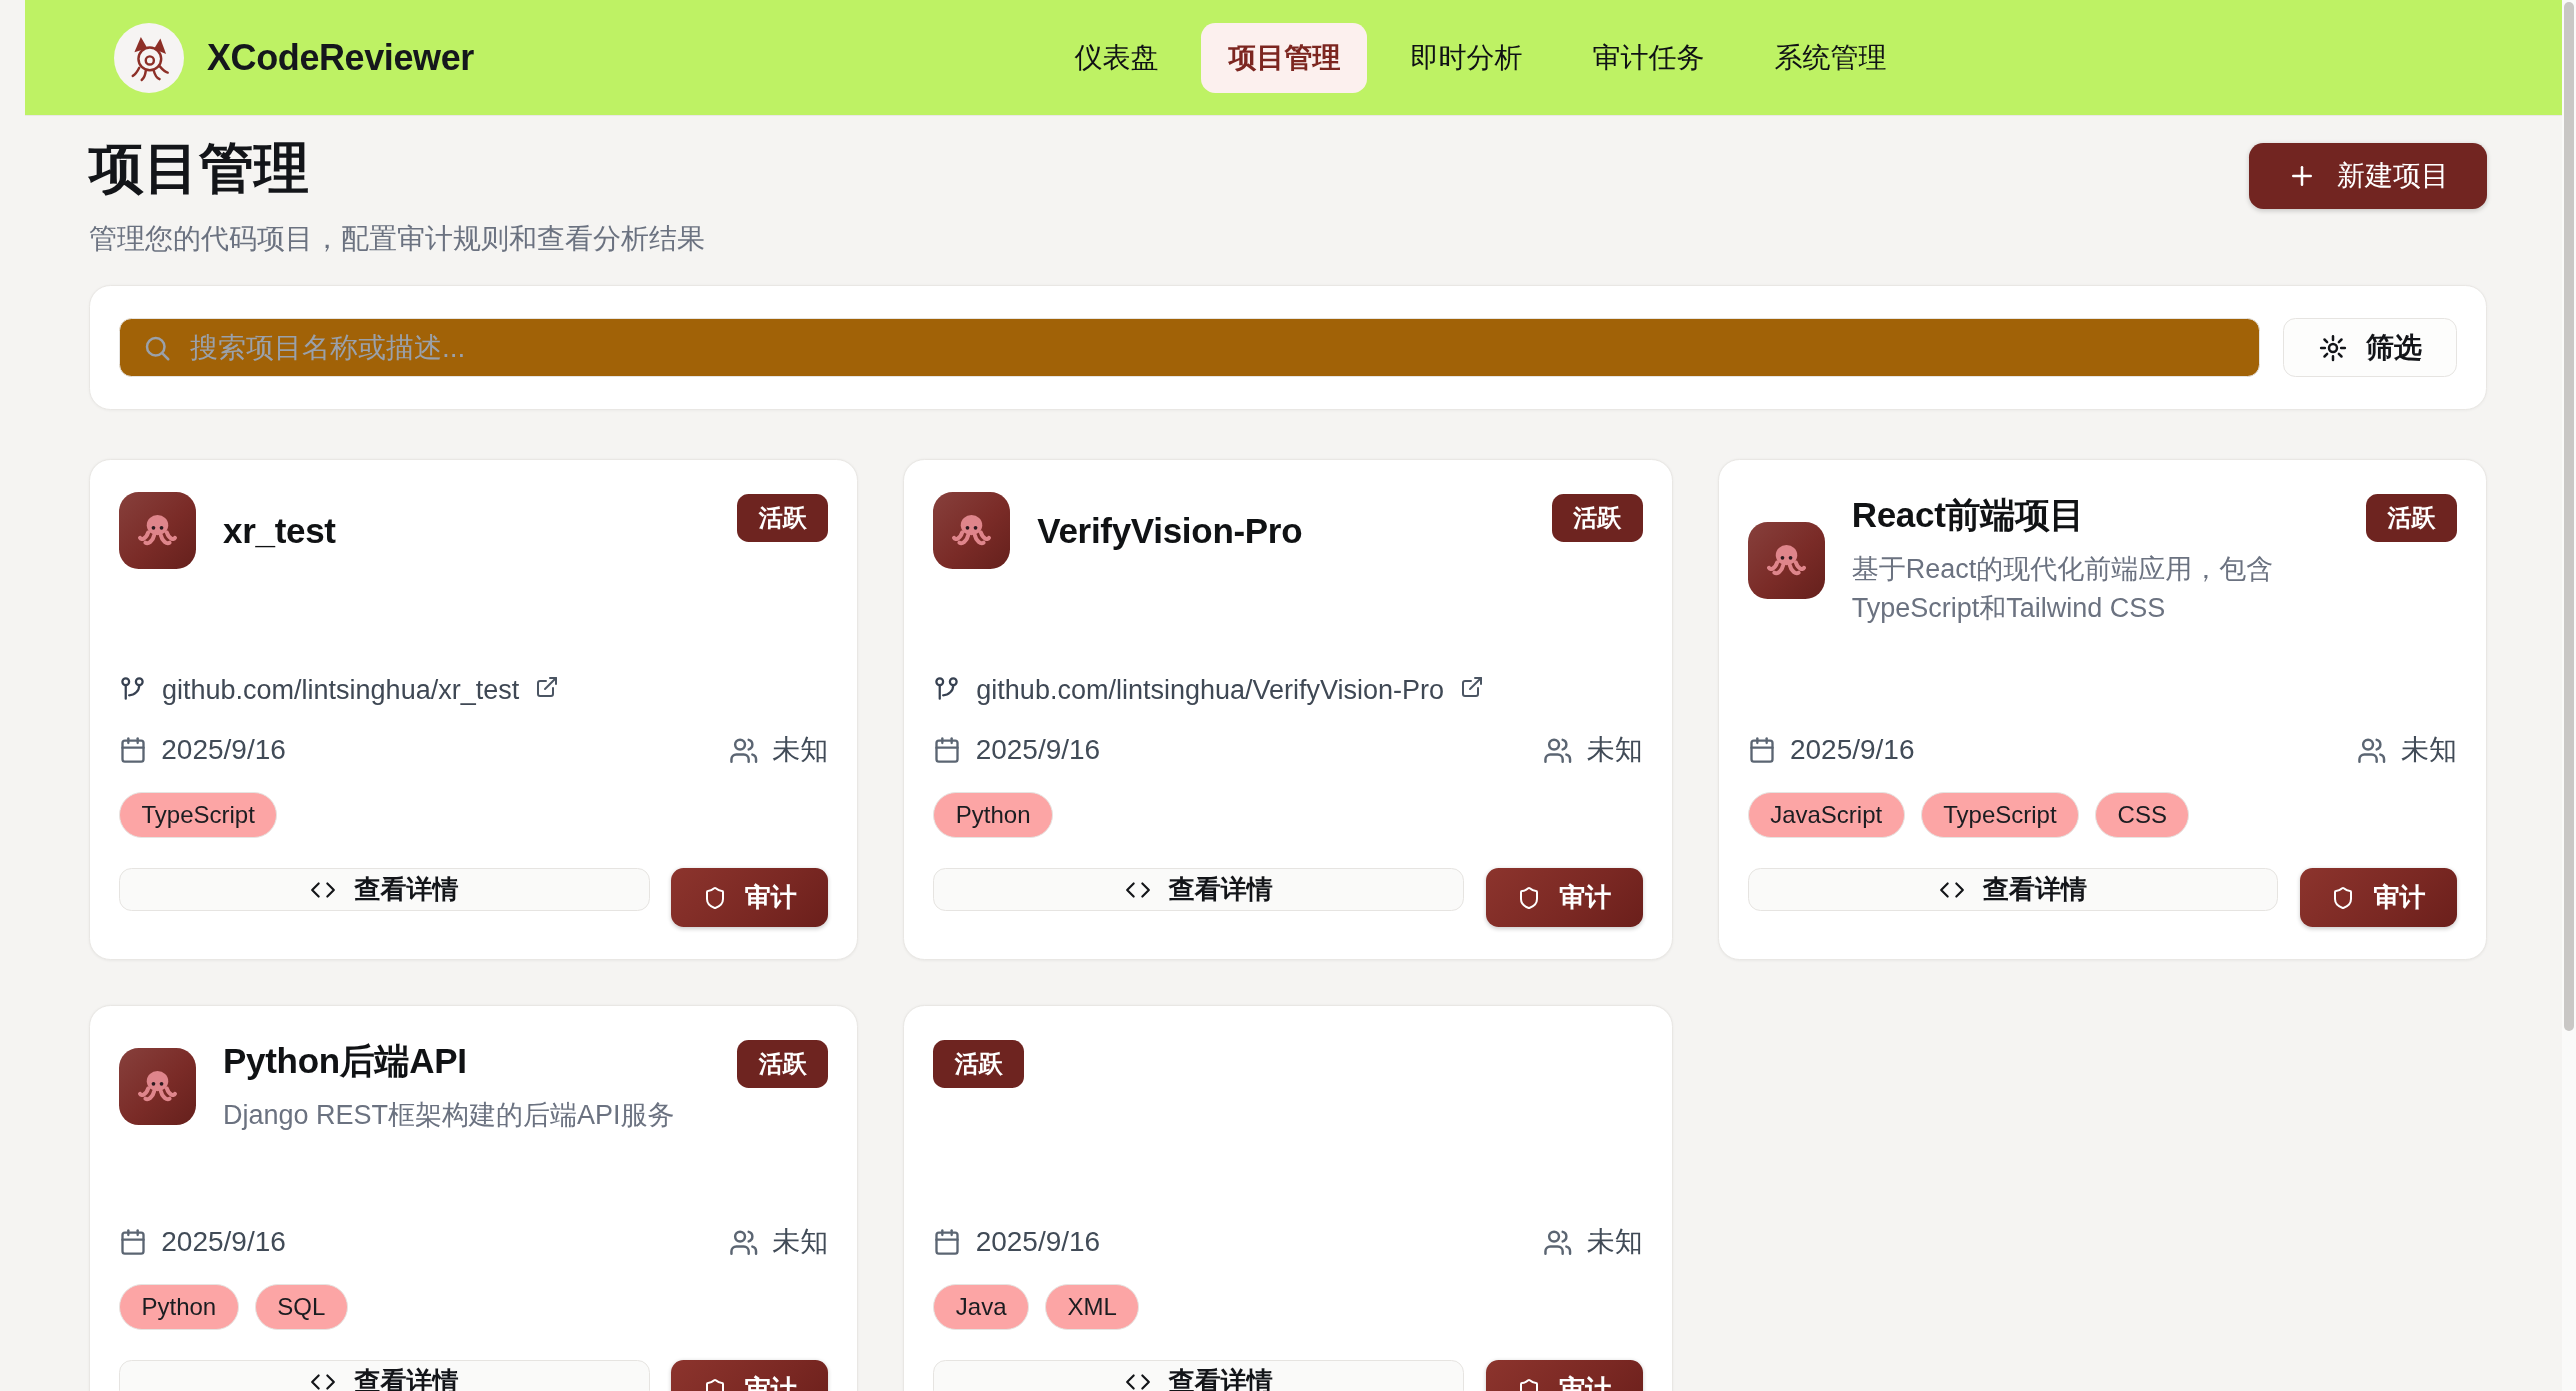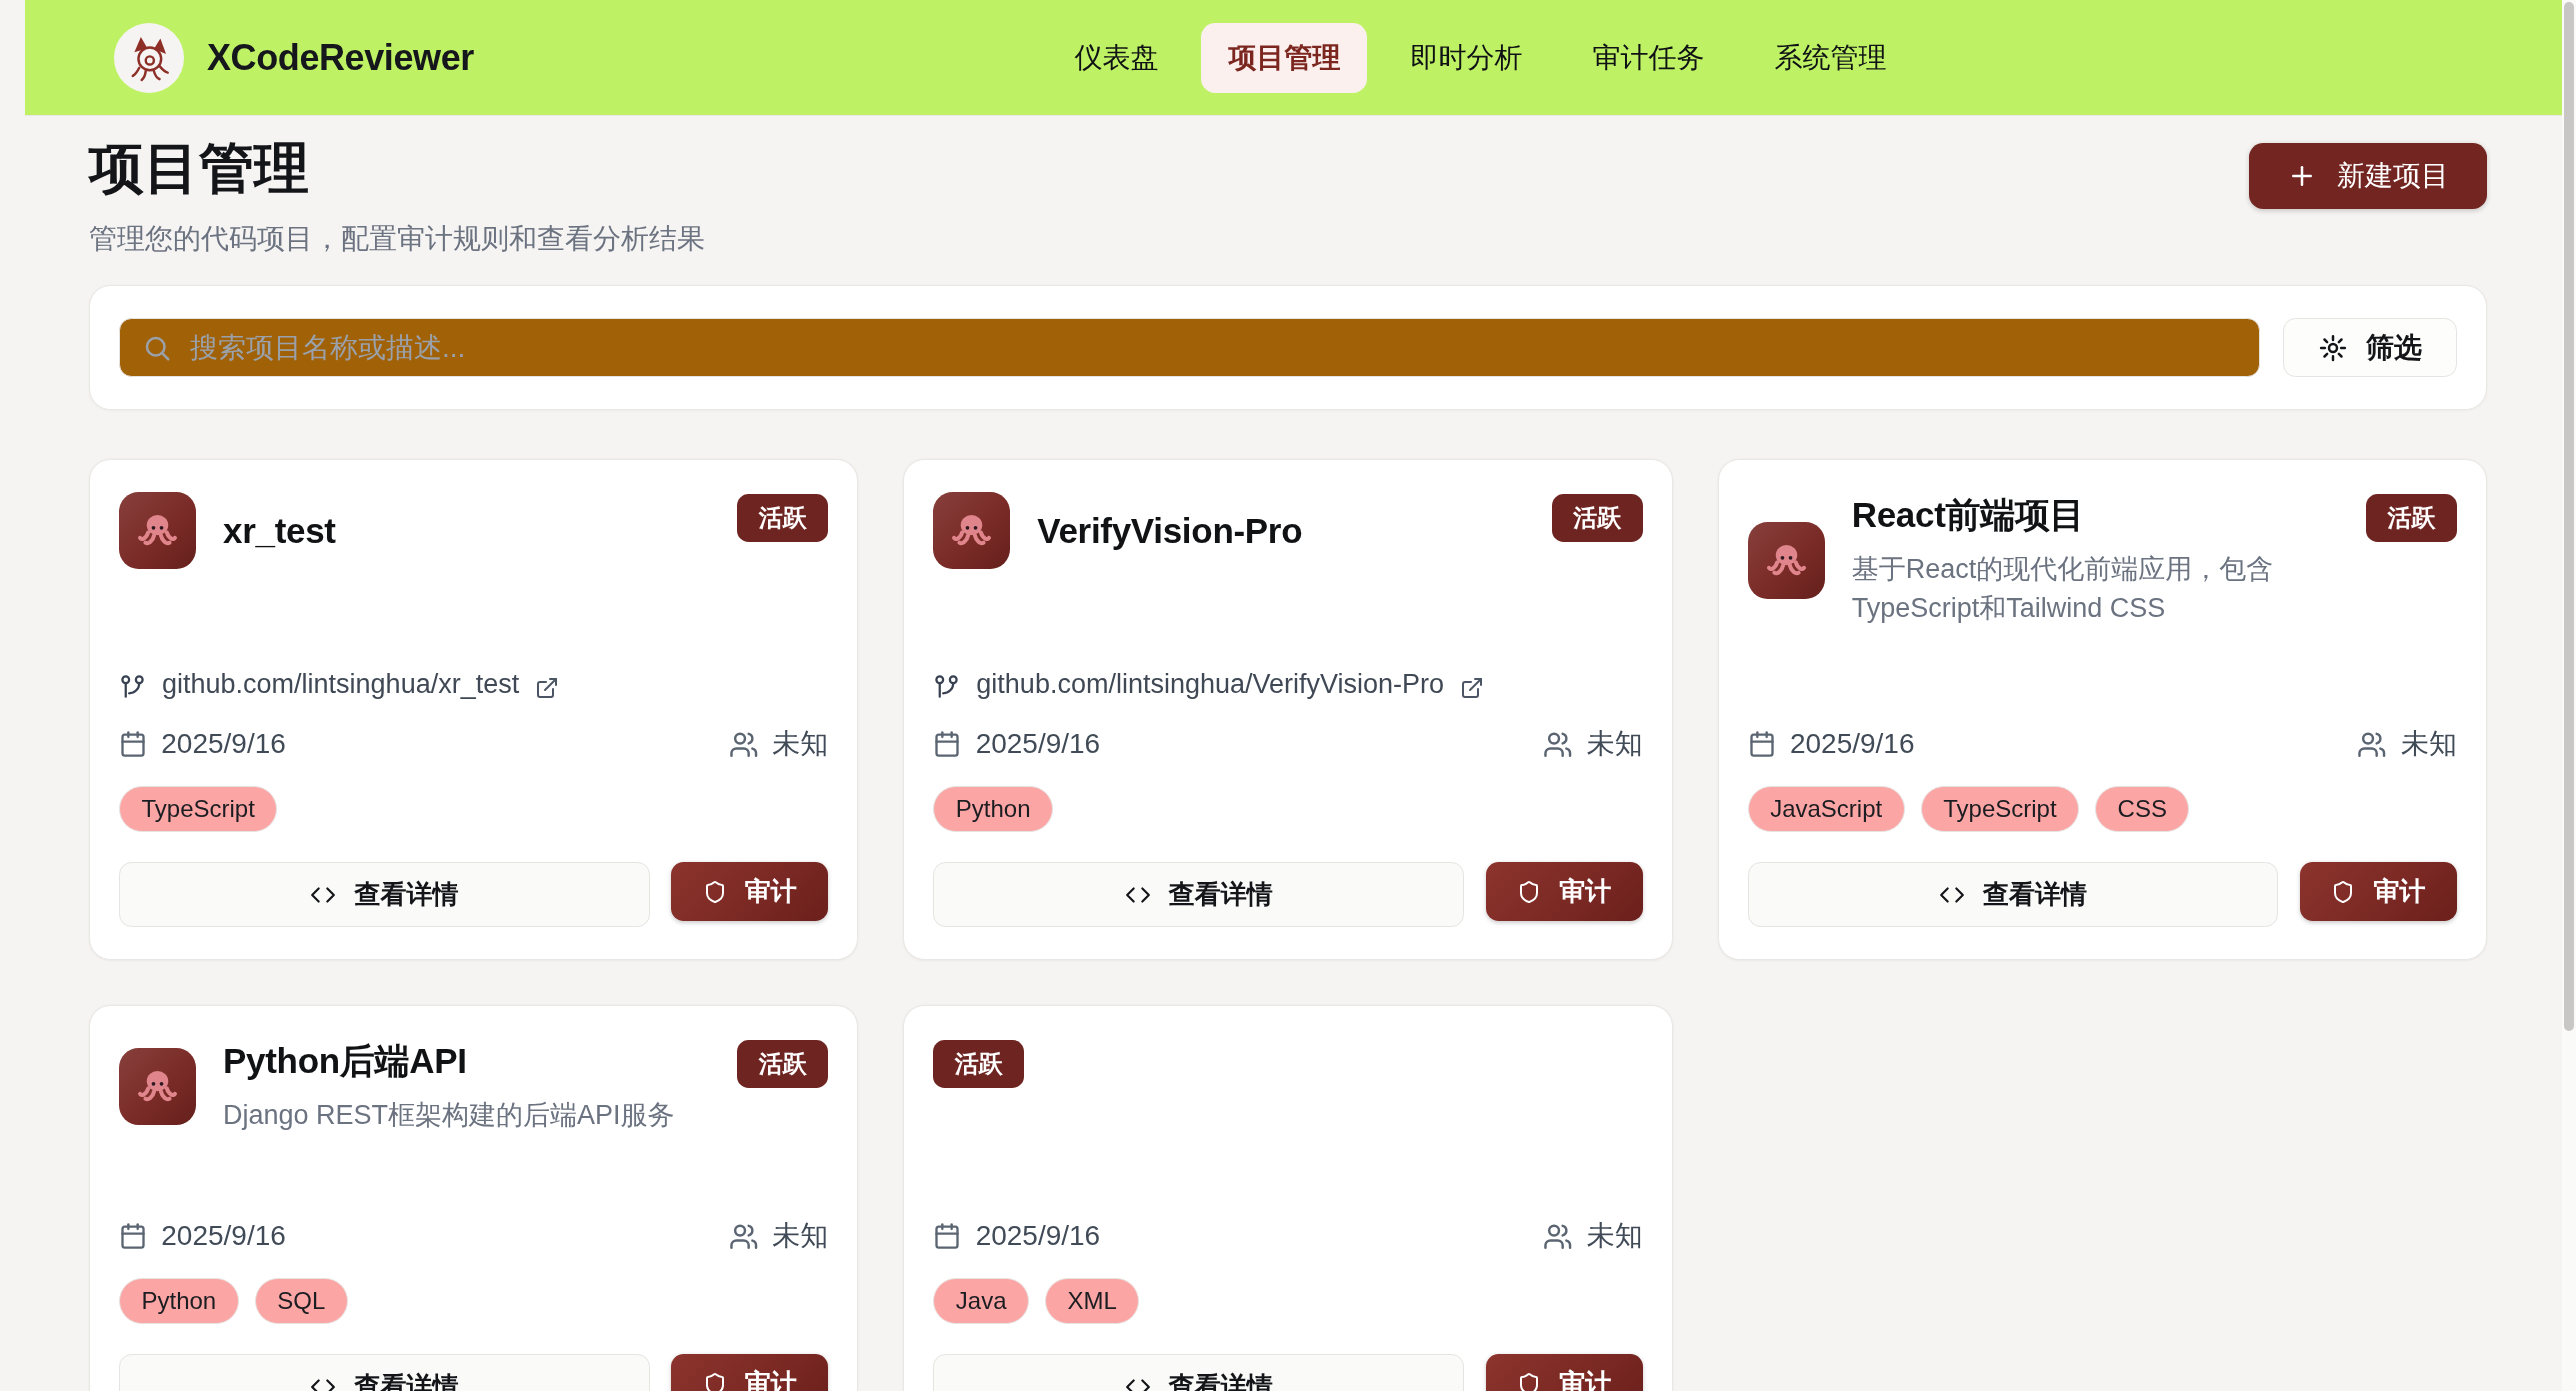--- a/index.html
+++ b/index.html
@@ -81,34 +81,34 @@
     display:flex; align-items:center; justify-content:center;
   }
   .project-name { font-size:35px; font-weight:700; color:#101214; letter-spacing:-0.3px; }
   .project-desc { margin-top:10.7px; font-size:27px; line-height:1.45; color:#6b7280; max-width:572px; }
   .status-badge {
     flex:0 0 auto; margin-top:1.8px;
     background:#6e2420; color:#ffffff; font-size:24px; font-weight:700;
     padding:8px 21.5px; border-radius:11.6px;
   }
   .card-spacer { flex:1; }
-  .repo-row { display:flex; align-items:flex-end; gap:16px; color:#3f4854; font-size:27px; margin-bottom:25px; cursor:pointer;margin-top:12px; }
+  .repo-row { display:flex; align-items:flex-start; gap:16px; color:#3f4854; font-size:27px; margin-bottom:25px; cursor:pointer;margin-top:12px; }
   .repo-row .ext { color:#4b5563; display:flex; }
   .repo-row .branch { color:#374151; display:flex; }
   .meta-row { display:flex; justify-content:space-between; align-items:center; color:#414b57; font-size:28px; margin-bottom:23px; }
   .meta-left, .meta-right { display:flex; align-items:center; gap:14.3px; }
   .meta-row svg { color:#5b6572; }
   .tags-row { display:flex; gap:16px; margin-bottom:30px; }
   .tag-pill {
     border:1.8px solid #e6e4e1; background:#fca5a5; border-radius:894px;
     padding:8px 21.5px; font-size:24px; font-weight:400; color:#1b1d21;
   }
   .actions-row { display:flex; gap:21.5px; }
   .btn-details {
-    flex:1; height:65px; border:1.8px solid #e6e4e1; background:#fafaf9; border-radius:12.5px;
+    flex:1; height:43px; border:1.8px solid #e6e4e1; background:#fafaf9; border-radius:12.5px;
     display:flex; align-items:center; justify-content:center; gap:18px;
     font-size:26px; font-weight:600; color:#131519; cursor:pointer; font-family:inherit;
   }
   .btn-audit {
     flex:0 0 157px; height:59px; border:none; border-radius:12.5px;
     background:linear-gradient(135deg,#8c342d 0%,#7a2823 60%,#6b1f1b 100%);
     display:flex; align-items:center; justify-content:center; gap:18px;
     font-size:26px; font-weight:600; color:#ffffff; cursor:pointer; font-family:inherit;
     box-shadow:0 1.8px 4.5px rgba(0,0,0,.2);
   }

